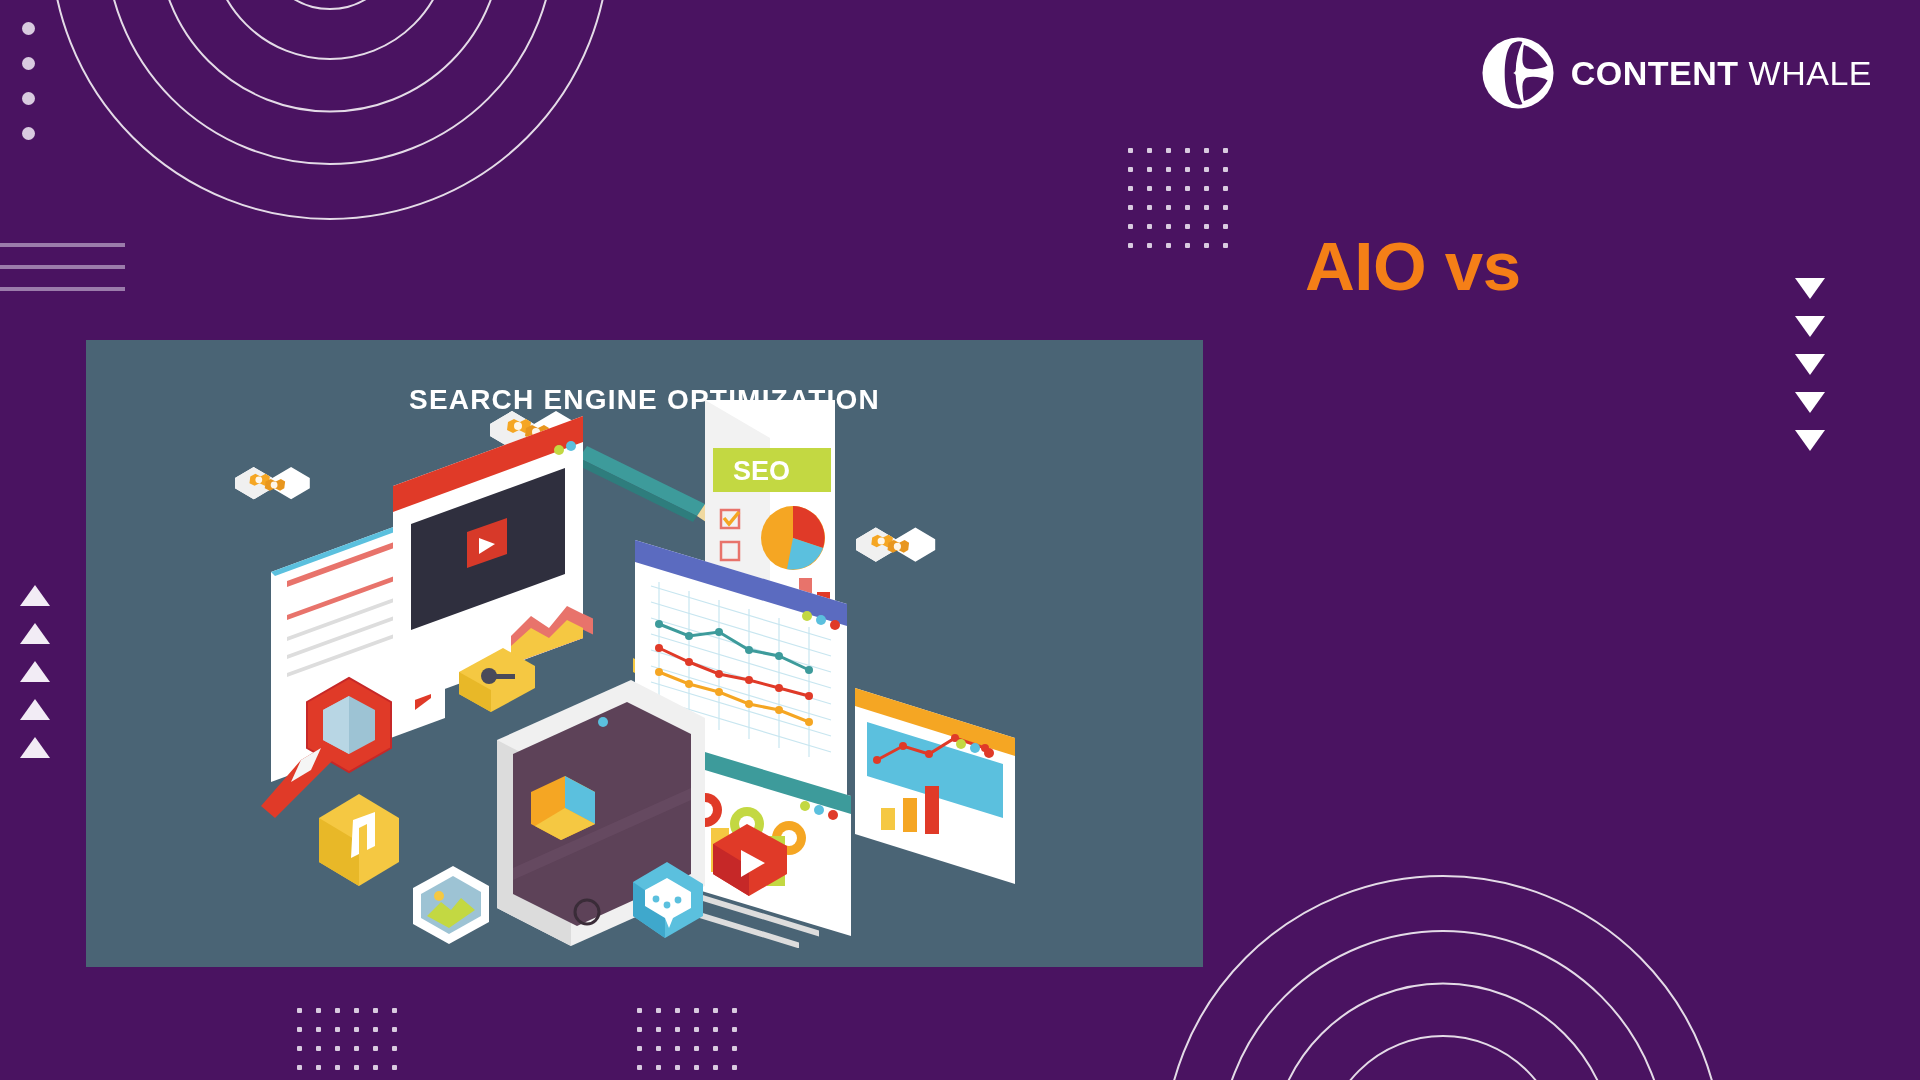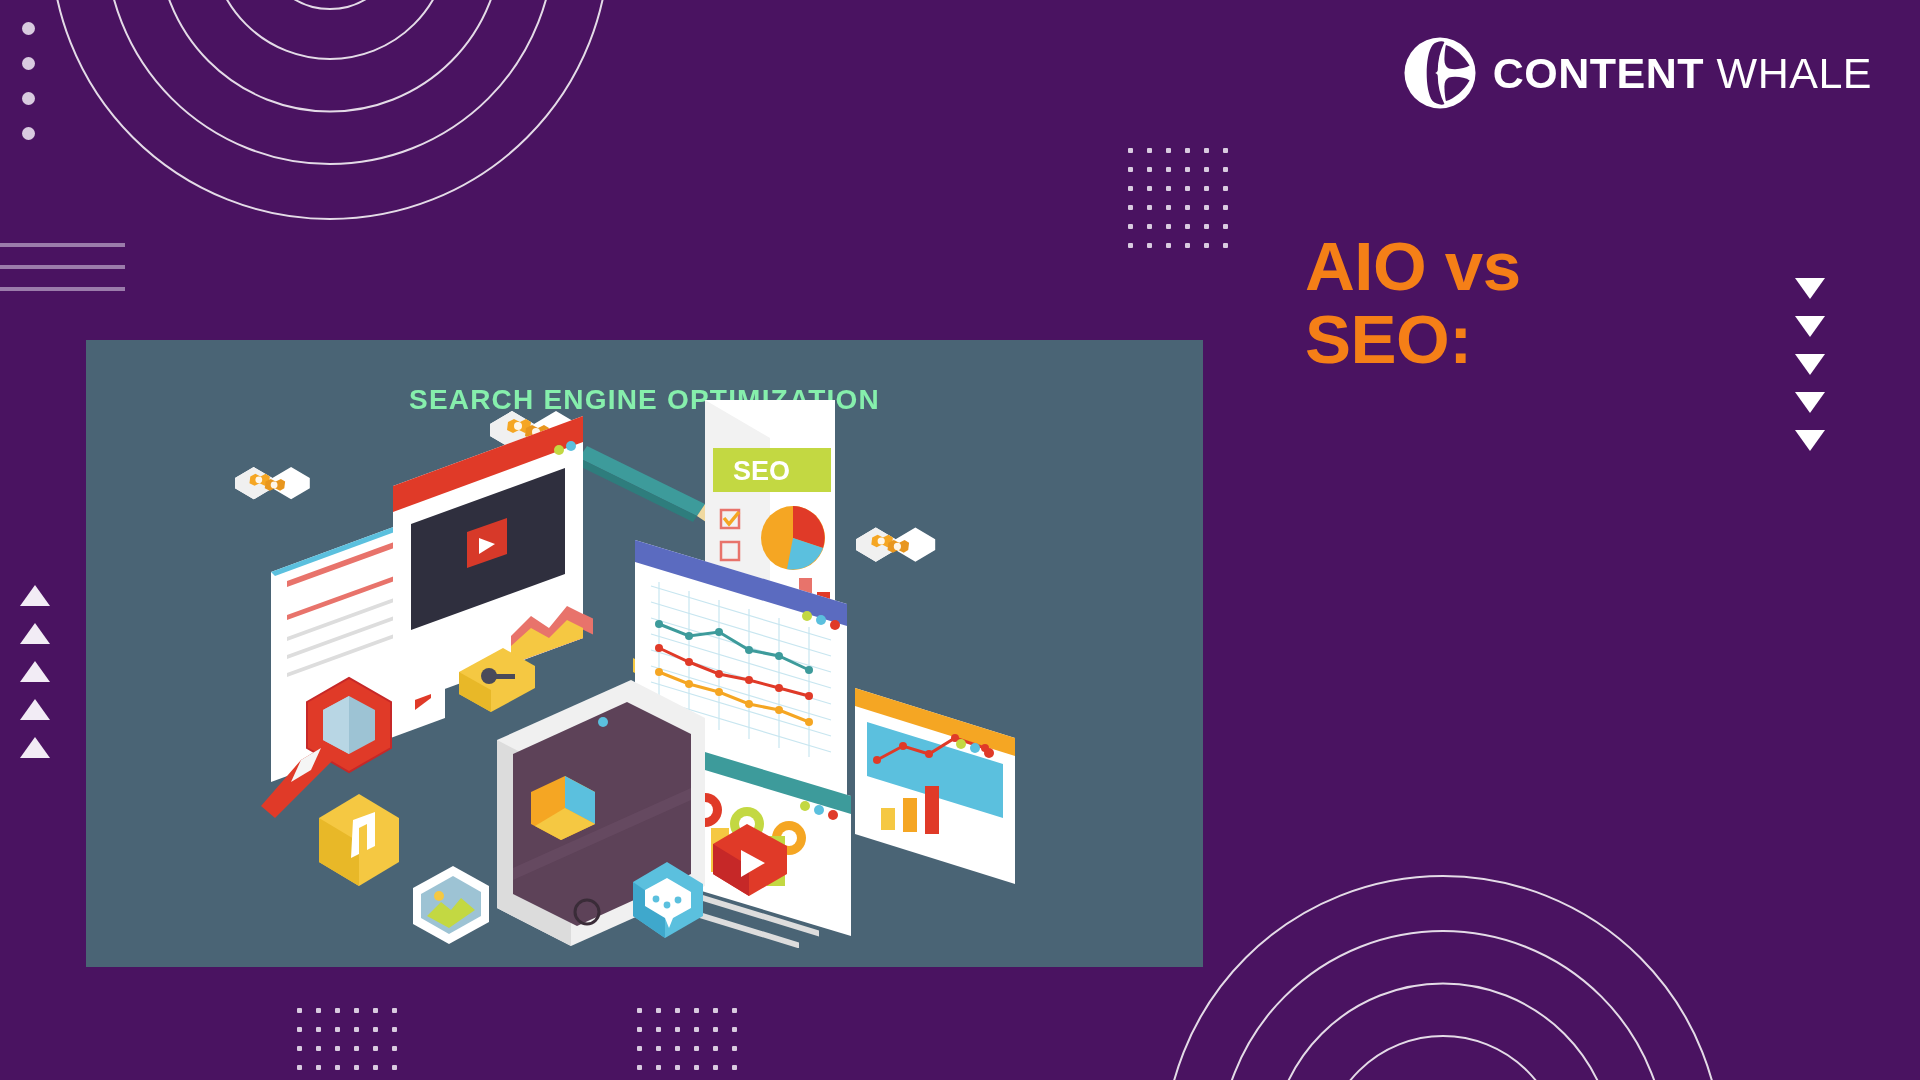--- a/index.html
+++ b/index.html
@@ -32,39 +32,39 @@
   .tri-col { position:absolute; }
   .tri-col i { display:block; width:0; height:0; margin-bottom:17px; }
   .tri-up i { border-left:15px solid transparent; border-right:15px solid transparent;
               border-bottom:21px solid #F2ECF5; }
   .tri-down i { border-left:15px solid transparent; border-right:15px solid transparent;
                 border-top:21px solid #FFFFFF; }
 
   
   .logo { position:absolute; right:48px; top:36px; display:flex; align-items:center; gap:16px; }
   .logo-mark { width:74px; height:74px; flex:0 0 74px; }
-  .logo-text { font-size:43px; letter-spacing:.5px; color:#fff; white-space:nowrap;
+  .logo-text { font-size:34px; letter-spacing:.5px; color:#fff; white-space:nowrap;
                font-family:"Liberation Sans", sans-serif; }
   .logo-text .b { font-weight:bold; }
   .logo-text .l { font-weight:300; }
 
   
   .copy { position:absolute; left:1305px; top:230px; width:600px; }
   .headline { font-size:69px; line-height:1.06; font-weight:700; letter-spacing:-.5px; }
   .headline .orange { color:#F57F17; display:block; }
   .headline .white  { color:#FFFFFF; display:block; }
 
   
   .panel {
     position:absolute; left:86px; top:340px; width:1117px; height:627px;
     background:#4A6475; overflow:hidden;
   }
   .panel-title {
     position:absolute; top:44px; left:0; right:0; text-align:center;
-    color:#86efac; font-size:28px; font-weight:bold; letter-spacing:1.2px;
+    color:#ffffff; font-size:28px; font-weight:bold; letter-spacing:1.2px;
   }
   .art { position:absolute; left:50%; top:330px; transform:translate(-50%,-50%); }
 </style>
 </head>
 <body>
 
 <div class="rings deco" style="left:330px; top:-60px; width:0; height:0;">
   <span style="width:560px;height:560px;"></span>
   <span style="width:450px;height:450px;"></span>
   <span style="width:345px;height:345px;"></span>
@@ -218,21 +218,20 @@
     </svg>
   </span>
   <span class="logo-text">
     <span class="b">CONTENT</span><span>&nbsp;</span><span class="l">WHALE</span>
   </span>
 </div>
 
 <div class="copy">
   <h1 class="headline">
     <span class="orange">AIO vs</span>
-    <span class="orange">SEO:</span>
   </h1>
 </div>
 
 <div class="panel">
   <div class="panel-title">SEARCH ENGINE OPTIMIZATION</div>
 
   <div class="art">
   <svg width="820" height="560" viewBox="0 0 820 560">
     <defs>
       <g id="gearcloud">

